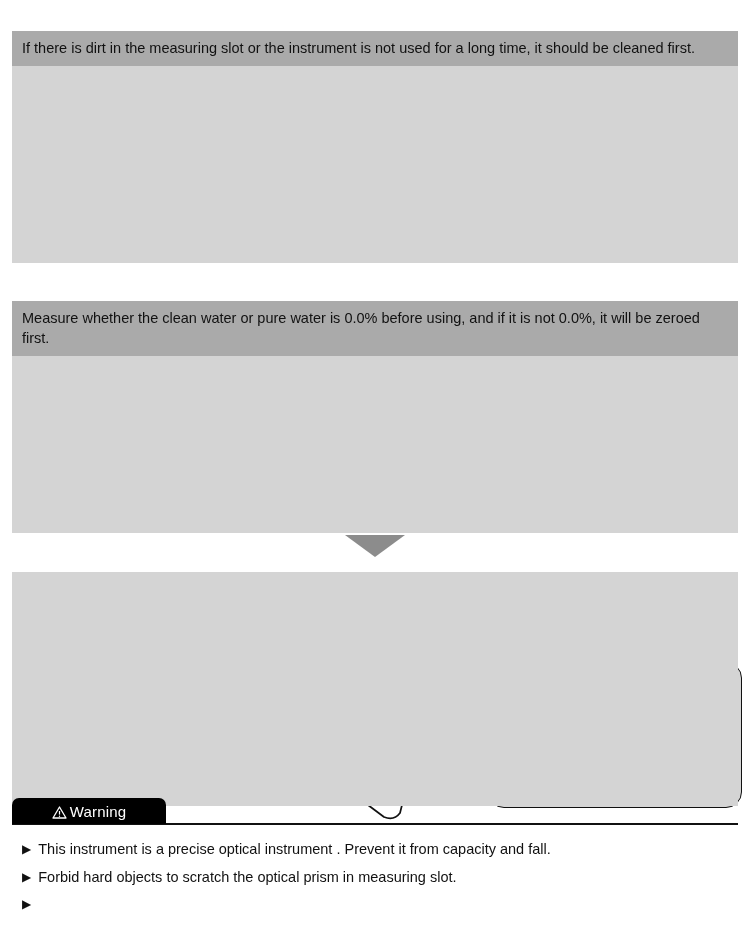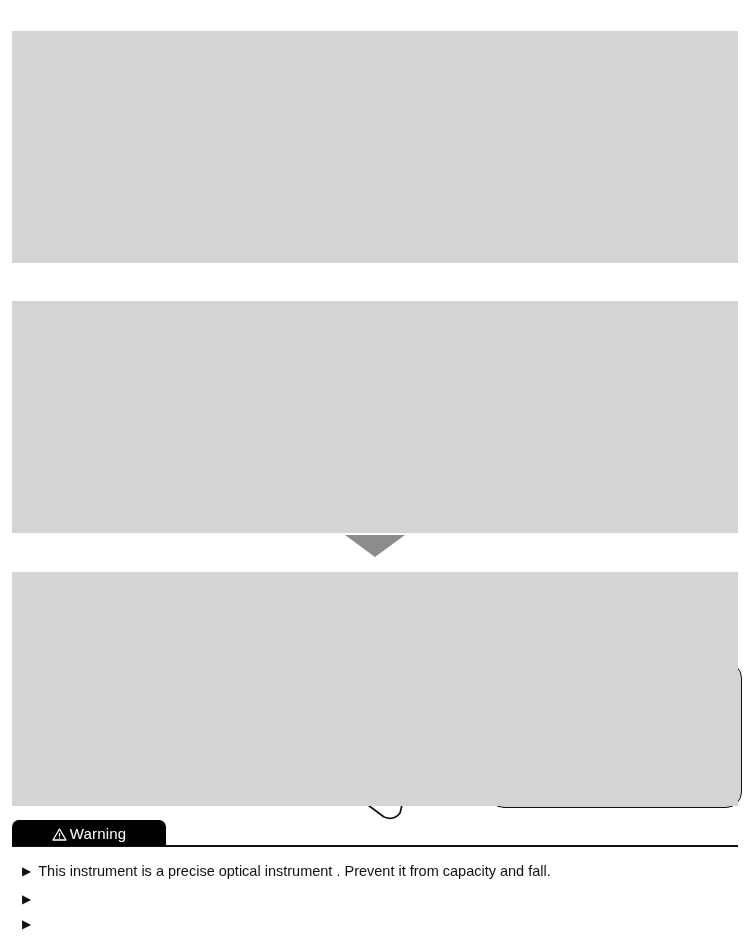--- a/index.html
+++ b/index.html
@@ -86,20 +86,22 @@
   .wline{position:absolute;left:12px;right:12px;height:2px;background:#111;}
   svg{display:block;overflow:visible;}
 </style>
 </head>
 <body>
 
 <div class="page">
 
   <div class="section" style="top:5px;height:258px;">
     <div class="body" style="top:26px;height:232px;"></div>
+    <div class="band">If there is dirt in the measuring slot or the instrument is not used for a long time,
+it should be cleaned first.</div>
 
     <div class="stage">
 
       <div class="callout" style="left:18px;top:95px;width:175px;font-size:14px;line-height:1.52;">
         <span style="white-space:pre-line;">If the measuring
 slot contains
 oiliness or is not
 easy to be cleaned,
 please clean it with
 ethanol or soapy water.</span>
@@ -196,20 +198,22 @@
           <path d="M5.6 17 L48.4 17"></path>
             <path d="M7 28 L47 28"></path>
             <path d="M8.6 39 L45.4 39"></path>
         </g>
       </svg>
     </div>
   </div>
 
   <div class="section" style="top:275px;height:258px;">
     <div class="body" style="top:26px;height:232px;"></div>
+    <div class="band">Measure whether the clean water or pure water is 0.0% before using,
+and if it is not 0.0%, it will be zeroed first.</div>
 
     <div class="stage">
 
       <div class="txt" style="left:118px;top:68px;">
         <span class="num">1</span><span>Keep about 1 mm between dripped water or pure water and
      the top of the measuring slot, and the capacity is about 0.3 ml.</span>
       </div>
       <div class="rule" style="left:128px;top:112px;width:450px;"></div>
       <svg style="position:absolute;left:60px;top:95px;" width="80" height="22" viewBox="0 0 80 22">
         <path d="M78 2 L10 18" fill="none" stroke="#111" stroke-width="1.6"></path>
@@ -395,40 +399,41 @@
         <span style="white-space:pre-line;">Please check the precautions
 before measuring. Suck out the
 measuring solution and
 measure several times to ensure
 the accuracy and reliability of
 the data.</span>
       </div>
     </div>
   </div>
 
-  <div class="section" style="top:820px;height:122px;">
+  <div class="section" style="top:798px;height:122px;">
     <div class="tab warn">
       <span class="warn-tri">
         <svg width="15" height="13" viewBox="0 0 15 13">
           <path d="M7.5 1 L14 12 L1 12 Z" fill="none" stroke="#fff" stroke-width="1.3" stroke-linejoin="round"></path>
           <path d="M7.5 5 L7.5 8.6" stroke="#fff" stroke-width="1.2"></path>
           <circle cx="7.5" cy="10.2" r="0.7" fill="#fff"></circle>
         </svg>
       </span>
       <span>Warning</span>
     </div>
     <div class="wline" style="top:25px;"></div>
 
     <div class="wlist" style="top:44px;">
       <div class="wrow">
         <span class="mk">▶</span>
         <span>This instrument is a precise optical instrument . Prevent it from capacity and fall.</span>
       </div>
       <div class="wrow">
         <span class="mk">▶</span>
+        <span>Forbid hard objects to scratch the optical prism in measuring slot.</span>
       </div>
       <div class="wrow">
         <span class="mk">▶</span>
       </div>
 
     </div>
   </div>
 
 </div>
 

